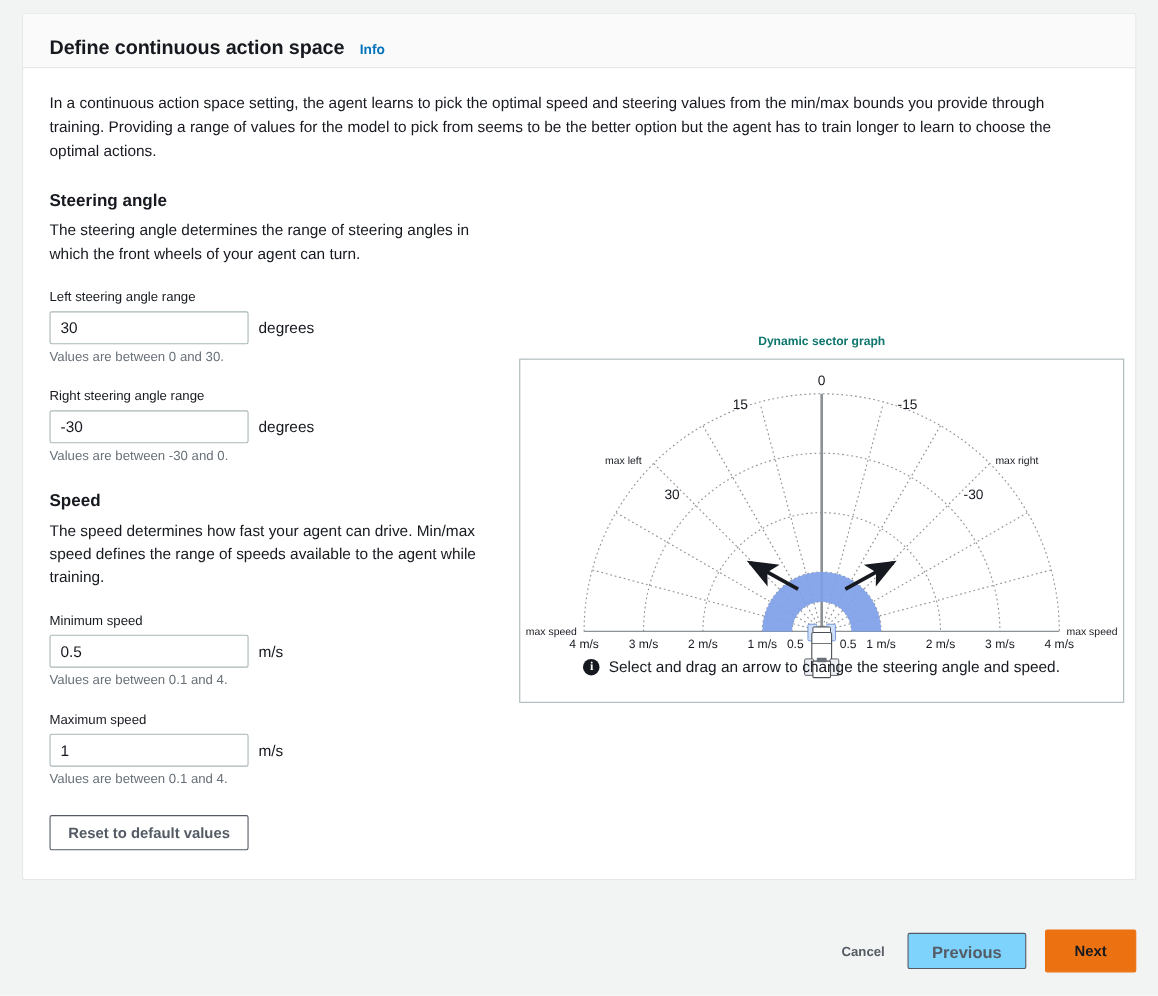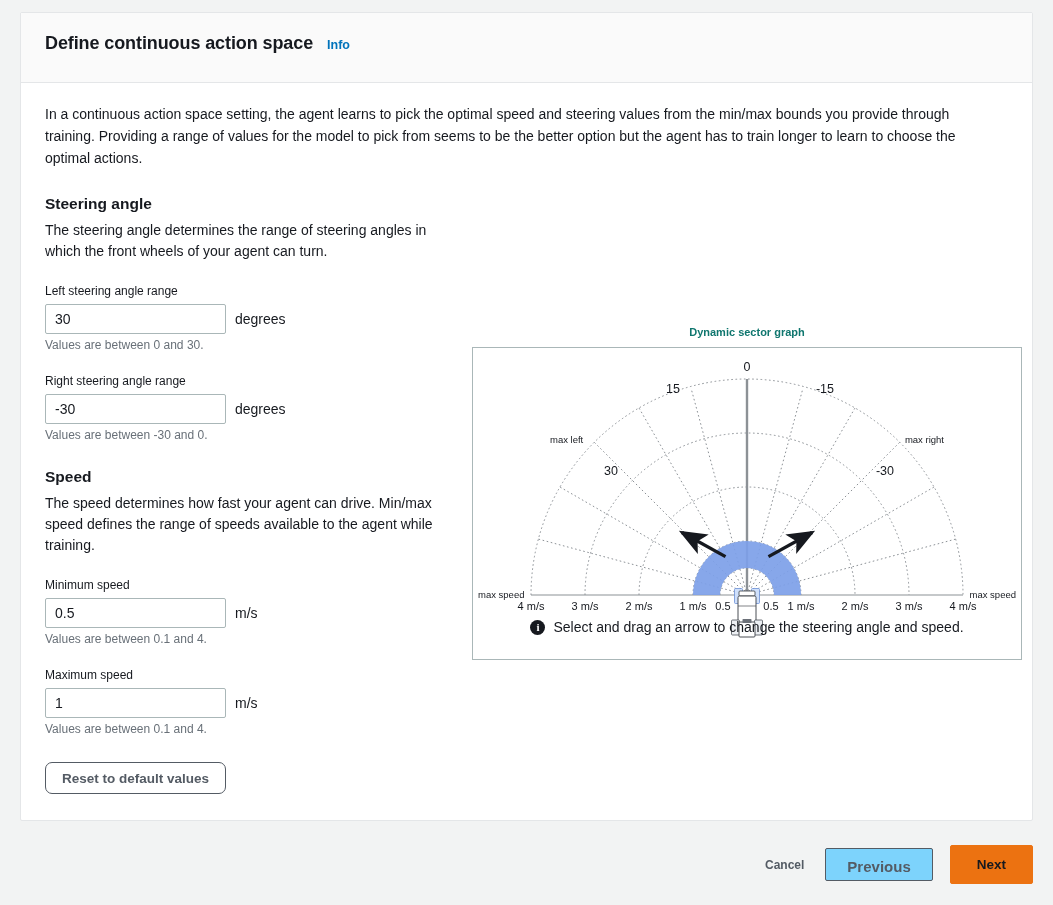--- a/index.html
+++ b/index.html
@@ -21,21 +21,21 @@
     position: absolute;
     left: 20px; top: 12px;
     width: 1013px;
     background: #ffffff;
     border: 1px solid #e4e6e8;
     border-radius: 2px;
   }
   .card-header {
     background: #fafafa;
     border-bottom: 1px solid #e4e6e8;
-    padding: 20px 24px 28px 24px;
+    padding: 20px 24px 7px 24px;
     display: flex;
     align-items: baseline;
     gap: 14px;
   }
   .card-title {
     font-size: 18px;
     font-weight: bold;
     color: #16191f;
     letter-spacing: -0.1px;
   }
@@ -107,21 +107,21 @@
   .btn-reset {
     margin-top: 26px;
     height: 32px;
     padding: 0 16px;
     font-size: 13.5px;
     font-weight: bold;
     font-family: "Liberation Sans", sans-serif;
     color: #545b64;
     background: #ffffff;
     border: 1px solid #545b64;
-    border-radius: 7px;
+    border-radius: 2px;
     cursor: pointer;
   }
   
   .graph-wrap {
     position: absolute;
     left: 451px;
     top: 243px;
     width: 550px;
   }
   .graph-title {

